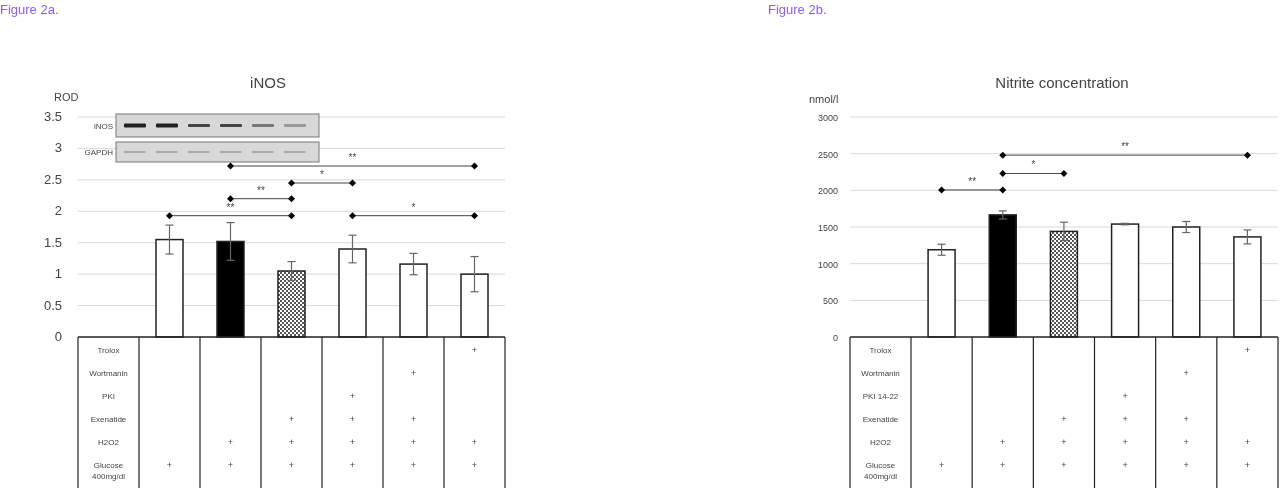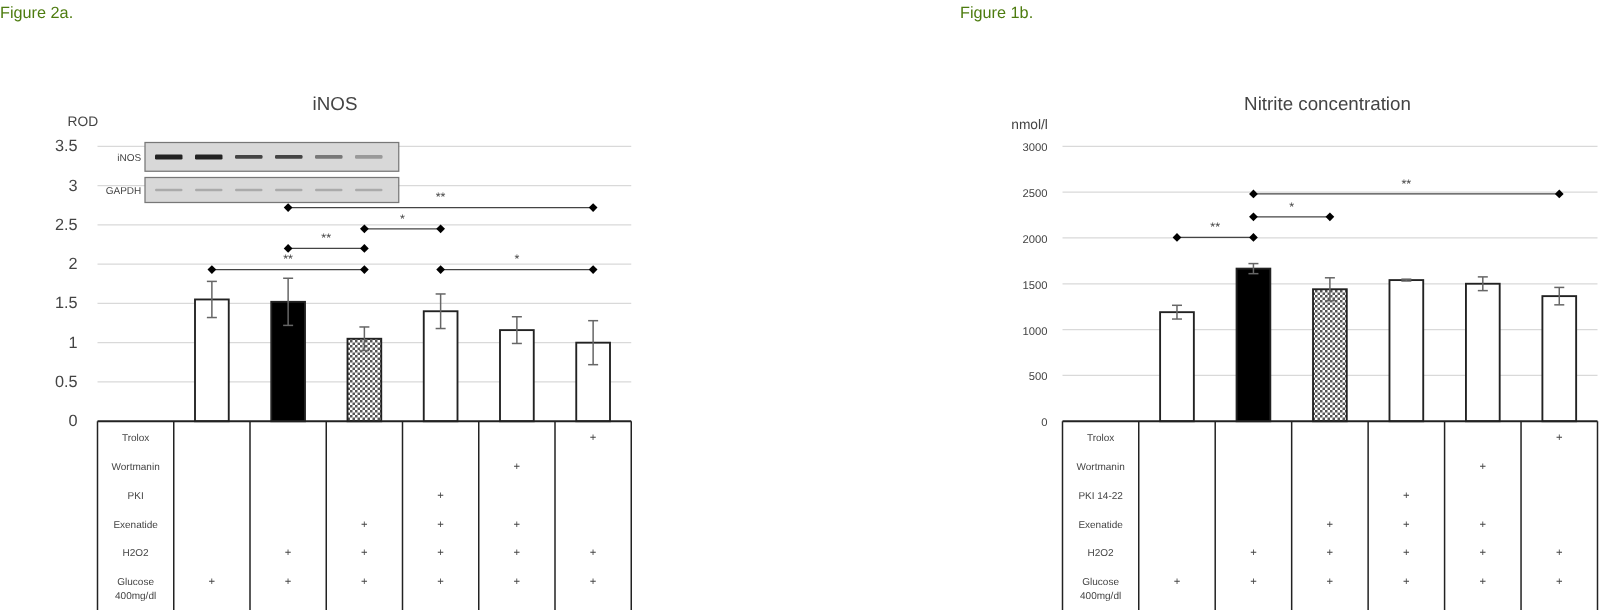--- a/index.html
+++ b/index.html
@@ -1,25 +1,25 @@
 <!DOCTYPE html>
 <html><head>
 <meta charset="utf-8">
 <style>
   html,body{margin:0;padding:0;background:#fff;}
   body{width:1280px;height:488px;position:relative;overflow:hidden;font-family:"Liberation Sans",sans-serif;color:#333;}
-  .fig-label{position:absolute;top:2px;font-size:13px;color:#4d7c0f;}
+  .fig-label{position:absolute;top:2px;font-size:13px;color:#8b5cf6;}
   svg{position:absolute;left:0;top:0;}
   .t{font-family:"Liberation Sans",sans-serif;fill:#444;}
 </style>
 </head>
 <body>
 
 <div class="fig-label" style="left:0;">Figure 2a.</div>
-<div class="fig-label" style="left:768px;">Figure 1b.</div>
+<div class="fig-label" style="left:768px;">Figure 2b.</div>
 
 <svg id="chart-svg" width="1280" height="488">
   <defs>
     <pattern id="hatch" width="4" height="4" patternUnits="userSpaceOnUse">
       <rect width="4" height="4" fill="#fff"></rect>
       <rect x="0" y="0" width="2" height="2" fill="#555"></rect>
       <rect x="2" y="2" width="2" height="2" fill="#555"></rect>
     </pattern>
   </defs>
   <g id="chart-0">

